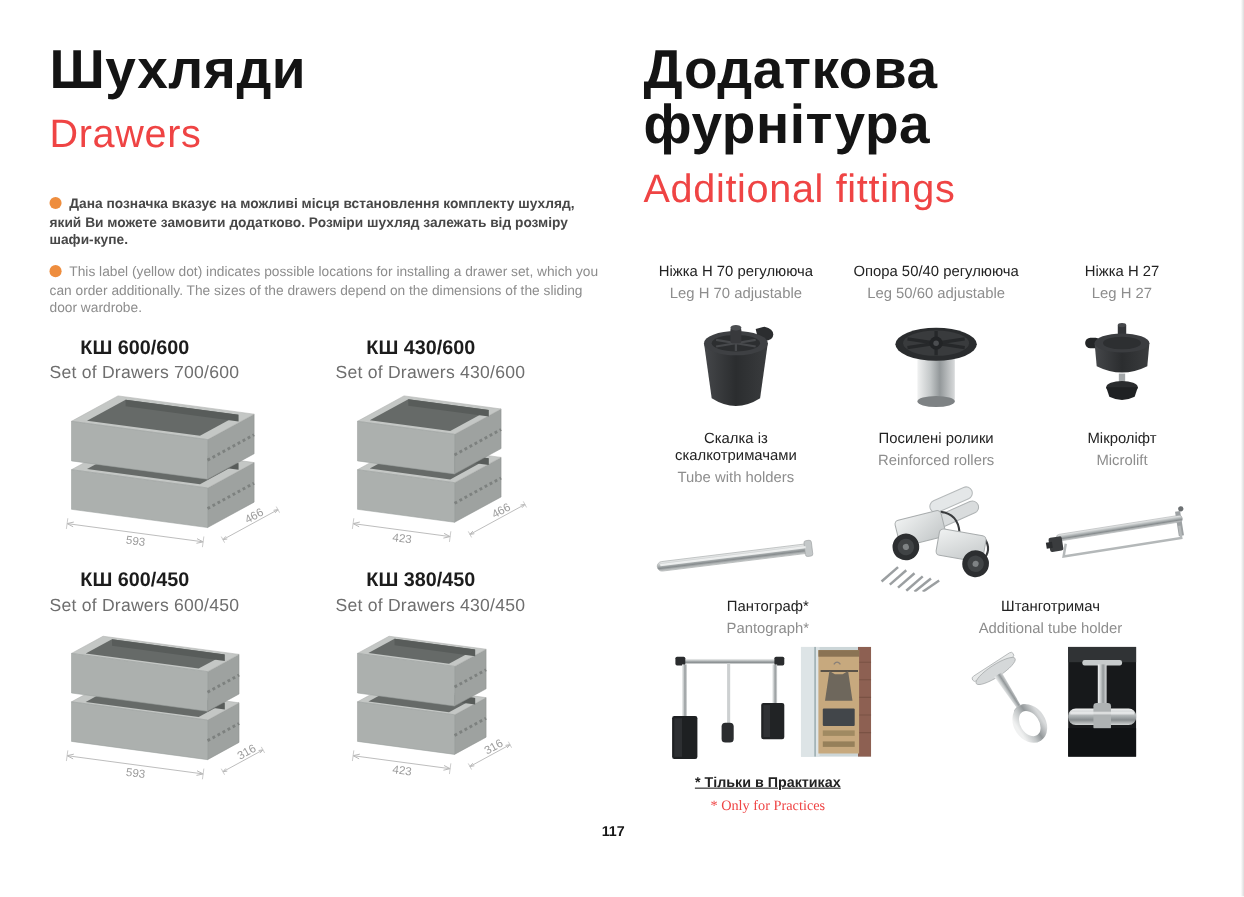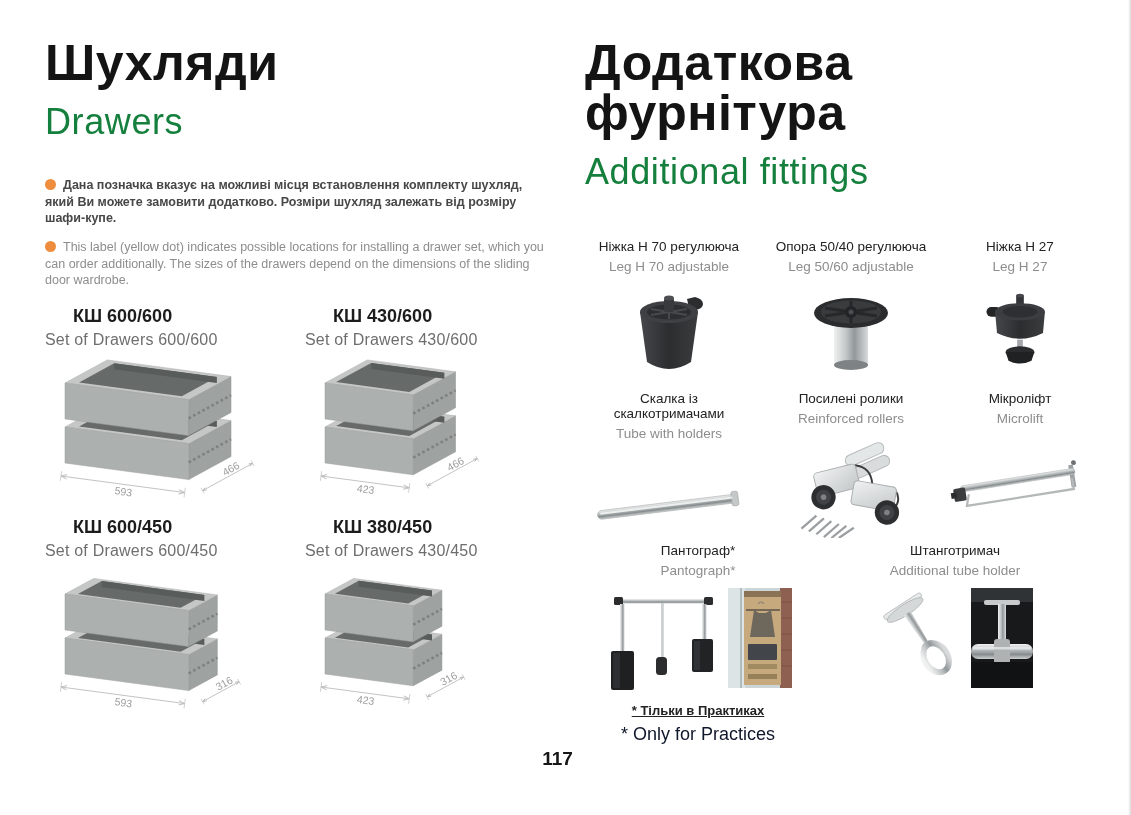--- a/index.html
+++ b/index.html
@@ -6,21 +6,21 @@
   body{
     width:1131px;height:815px;background:#ffffff;position:relative;overflow:hidden;
     font-family:"Liberation Sans","DejaVu Sans",sans-serif;color:#1a1a1a;
   }
   .page-edge{position:absolute;top:0;right:0;width:3px;height:100%;
     background:linear-gradient(to right,rgba(0,0,0,0),rgba(0,0,0,0.14));}
 
   
   .left-section{position:absolute;left:45px;top:38px;width:505px;}
   .title-ua{font-size:50px;font-weight:800;line-height:1;margin:0;color:#141414;letter-spacing:.5px;}
-  .title-en{font-size:36px;font-weight:400;color:#15803d;margin-top:13px;letter-spacing:.6px;}
+  .title-en{font-size:36px;font-weight:400;color:#ef4444;margin-top:13px;letter-spacing:.6px;}
   .notes{margin-top:34px;}
   .note{font-size:12.5px;line-height:1.32;}
   .note-ua{color:#474747;font-weight:700;}
   .note-en{color:#8d8d8d;margin-top:11px;}
   .dot{width:11px;height:11px;border-radius:50%;display:inline-block;margin-right:7px;vertical-align:-1px;}
   .drawer-grid{margin-top:17px;display:grid;grid-template-columns:260px 242px;}
   .drawer-cell{height:211px;}
   .drawer-code{font-size:18px;font-weight:700;color:#1c1c1c;margin-left:28px;}
   .drawer-name{font-size:16px;color:#6e6e6e;margin-top:4px;letter-spacing:.2px;}
   .drawer-art{margin-top:6px;margin-left:4px;}
@@ -30,24 +30,24 @@
   .fit-grid{margin-top:46px;display:grid;grid-template-columns:168px 196px 142px;justify-items:center;}
   .fit-cell{text-align:center;height:152px;width:100%;}
   .fit-ua{font-size:13.5px;font-weight:400;color:#222;}
   .fit-en{font-size:13.5px;color:#8d8d8d;margin-top:5px;}
   .fit-art{margin-top:11px;display:flex;justify-content:center;align-items:flex-start;}
   .row3{position:relative;height:200px;margin-top:0;}
   .pantograph-cell{position:absolute;left:0;top:0;width:226px;text-align:center;}
   .holder-cell{position:absolute;left:250px;top:0;width:240px;text-align:center;}
   .art-pair{display:flex;gap:5px;justify-content:center;margin-top:10px;align-items:flex-start;}
   .star-ua{font-size:13px;font-weight:700;color:#222;margin-top:9px;text-decoration:underline;}
-  .star-en{font-size:18px;color:#0f172a;margin-top:6px;}
+  .star-en{font-size:13px;color:#ef4444;margin-top:6px;font-family:Liberation Serif, serif;}
 
   .page-number{position:absolute;left:0;top:748px;width:1115px;text-align:center;
-    font-size:19px;font-weight:700;color:#161616;}
+    font-size:13px;font-weight:700;color:#161616;}
   svg{display:block;}
 </style>
 </head>
 <body>
 
 <svg style="position:absolute;width:0;height:0" aria-hidden="true">
   <defs>
     <linearGradient id="chromeH" x1="0" y1="0" x2="1" y2="0">
       <stop offset="0" stop-color="#f0f1f1"></stop>
         <stop offset=".35" stop-color="#c3c7c8"></stop>
@@ -79,21 +79,21 @@
   <div class="title-en">Drawers</div>
 
   <div class="notes">
     <p class="note note-ua"><span class="dot" style="background: rgb(238, 141, 62);"></span><span>Дана позначка вказує на можливі місця встановлення комплекту шухляд, який Ви можете замовити додатково. Розміри шухляд залежать від розміру шафи-купе.</span></p>
     <p class="note note-en"><span class="dot" style="background: rgb(238, 141, 62);"></span><span>This label (yellow dot) indicates possible locations for installing a drawer set, which you can order additionally. The sizes of the drawers depend on the dimensions of the sliding door wardrobe.</span></p>
   </div>
 
   <div class="drawer-grid">
     <div class="drawer-cell">
       <div class="drawer-code">КШ 600/600</div>
-      <div class="drawer-name">Set of Drawers 600/600</div>
+      <div class="drawer-name">Set of Drawers 700/600</div>
       <div class="drawer-art">
           <svg viewBox="0 0 235 152" width="235" height="152">
             <polygon points="139.7,124.6 182.0,101.5 182.0,65.5 139.7,88.6" fill="#9ea2a0" stroke="#8d918f" stroke-width="0.5"></polygon>
   <polygon points="16.0,72.0 139.7,88.6 182.0,65.5 58.3,48.9" fill="#c4c7c5" stroke="#acafad" stroke-width="0.5"></polygon>
   <polygon points="30.1,71.4 132.8,85.2 167.9,66.1 65.2,52.3" fill="#666a68"></polygon>
   <polygon points="65.2,52.3 167.9,66.1 167.9,72.1 65.2,58.3" fill="#585c5a"></polygon>
   <polygon points="16.0,108.0 139.7,124.6 139.7,88.6 16.0,72.0" fill="#acb0ae" stroke="#9b9f9d" stroke-width="0.5"></polygon>
   <line x1="139.67015" y1="107.29435000000001" x2="181.95965" y2="84.22735" stroke="#7d817f" stroke-width="2.6" stroke-dasharray="2.6,2.6"></line>
             <polygon points="139.7,80.6 182.0,57.5 182.0,21.5 139.7,44.6" fill="#9ea2a0" stroke="#8d918f" stroke-width="0.5"></polygon>
   <polygon points="16.0,28.0 139.7,44.6 182.0,21.5 58.3,4.9" fill="#c4c7c5" stroke="#acafad" stroke-width="0.5"></polygon>

